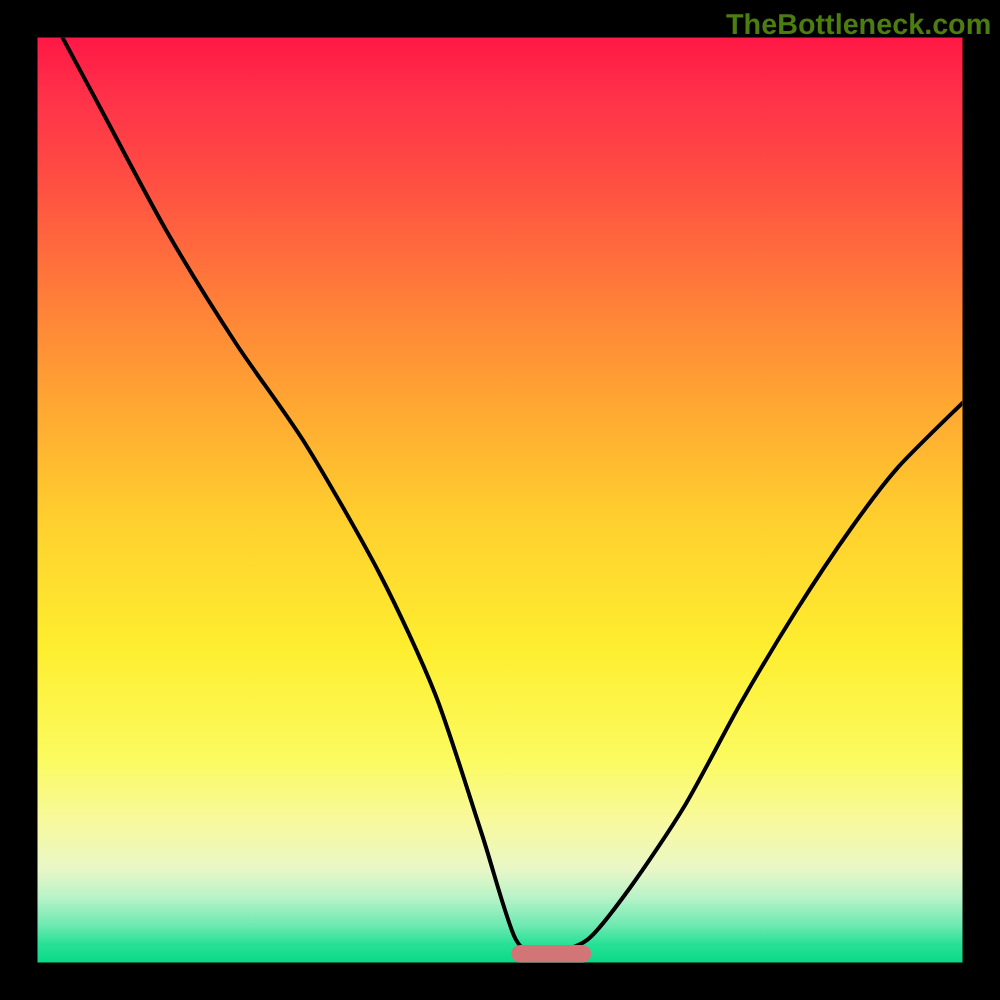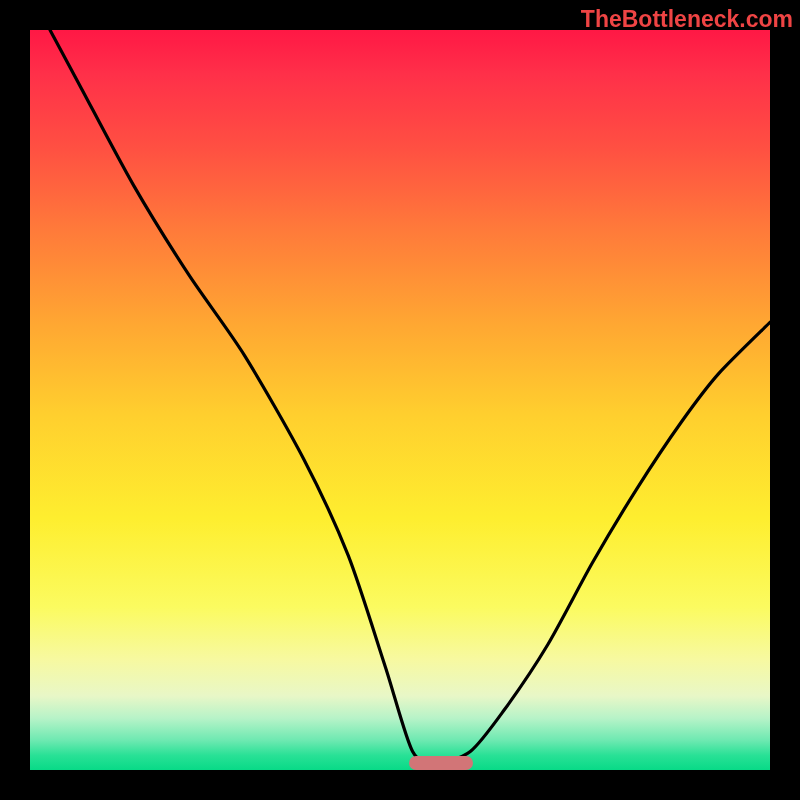--- a/index.html
+++ b/index.html
@@ -53,21 +53,21 @@
     border-radius: 10px;
     background-color: #d27577;
   }
   .watermark {
     position: absolute;
     top: 6px;
     right: 7px;
     font-family: Arial, Helvetica, sans-serif;
     font-size: 23px;
     font-weight: 600;
-    color: #ef4444;
+    color: #4d7c0f;
     letter-spacing: 0;
   }
 </style>
 </head>
 <body>
 
 <div class="outer">
   <div class="plot-area">
     <svg class="curve" viewBox="0 0 740 740" preserveAspectRatio="none">
       <path id="curve-path" d="M 20.0 0.0 C 24.2 7.9, 40.7 38.5, 51.8 59.2 C 62.9 79.9, 89.4 130.7, 103.6 155.4 C 117.8 180.1, 143.6 221.5, 158.4 244.2 C 173.2 266.9, 199.2 300.9, 214.6 325.6 C 230.0 350.3, 260.0 402.6, 273.8 429.2 C 287.6 455.8, 307.3 497.8, 318.2 525.4 C 329.1 553.0, 346.6 610.3, 355.2 636.4 C 363.8 662.5, 375.7 708.7, 382.6 721.5 C 389.5 734.3, 399.3 732.6, 407.0 732.6 C 414.7 732.6, 431.4 728.4, 440.3 721.5 C 449.2 714.6, 463.2 695.1, 473.6 680.8 C 484.0 666.5, 506.2 633.9, 518.0 614.2 C 529.8 594.5, 550.6 553.5, 562.4 532.8 C 574.2 512.1, 595.0 477.5, 606.8 458.8 C 618.6 440.1, 640.3 407.5, 651.2 392.2 C 662.1 376.9, 676.4 357.4, 688.2 344.1 C 700.0 330.8, 733.1 299.2, 740.0 292.3 " fill="none" stroke="#000" stroke-width="3.2" stroke-linecap="round" stroke-linejoin="round"></path>

